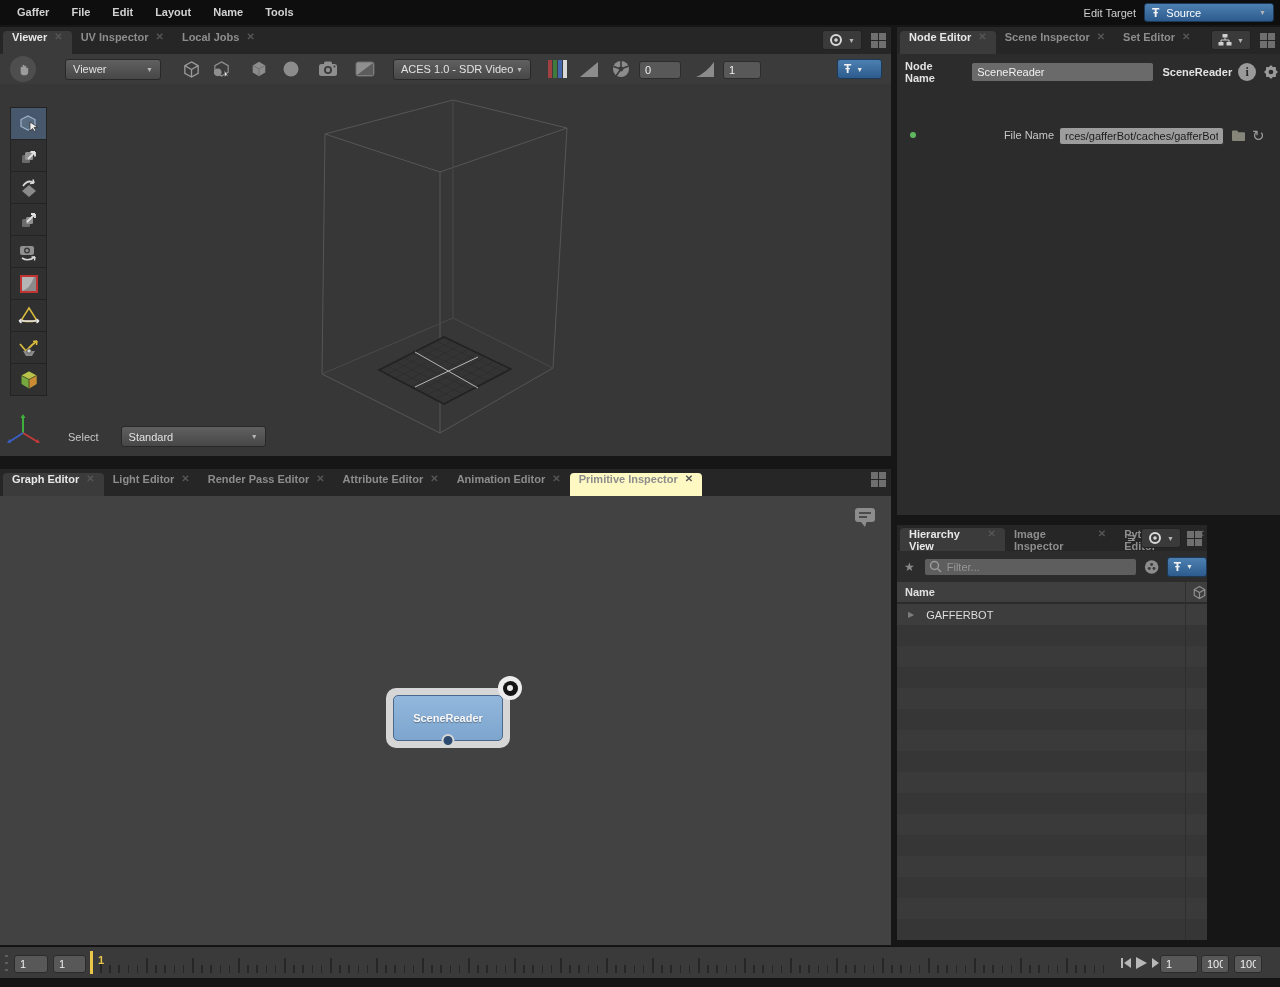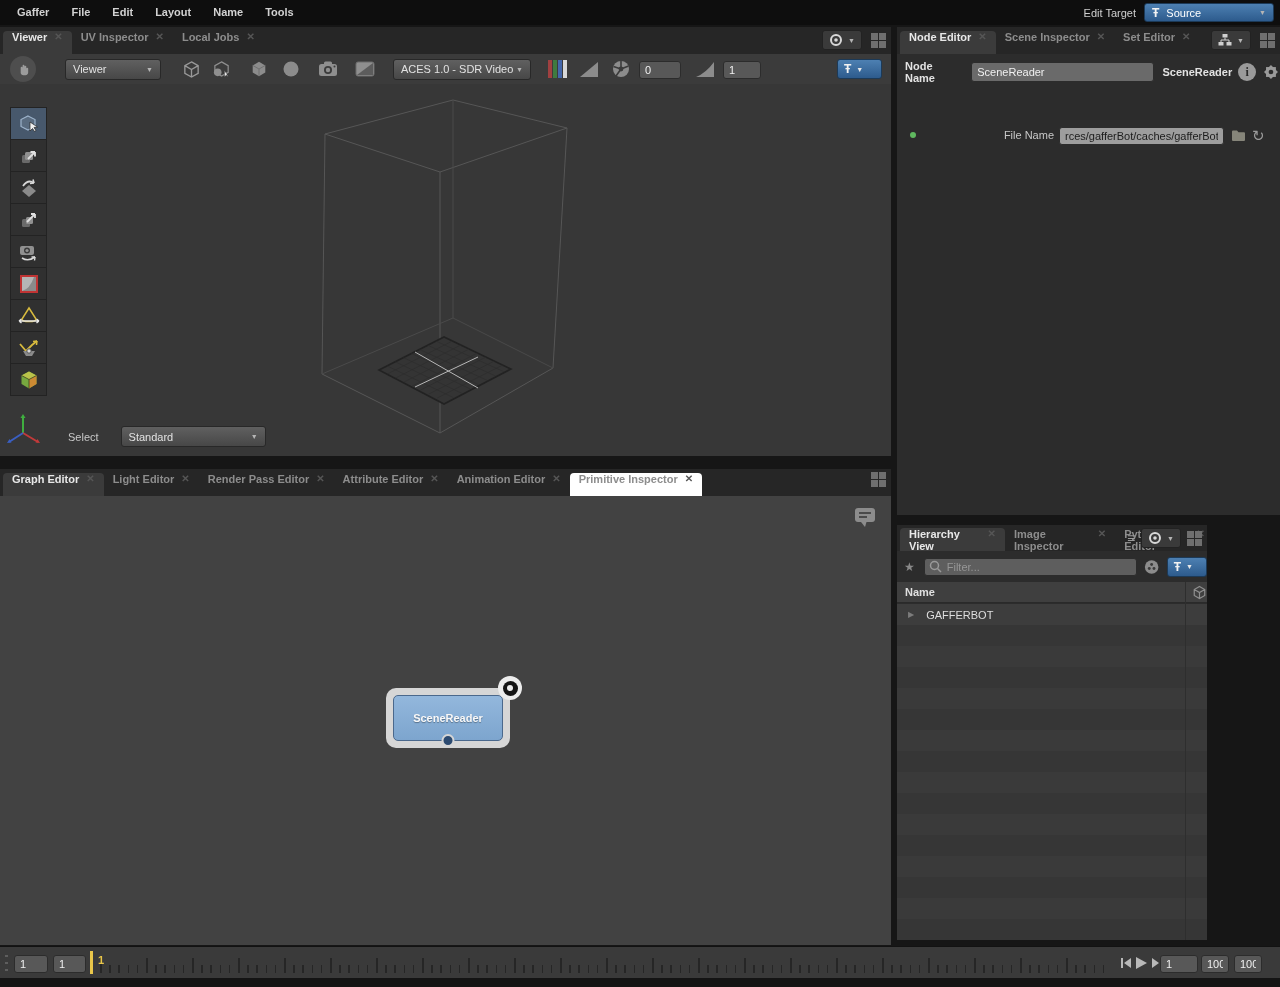--- a/index.html
+++ b/index.html
@@ -15,21 +15,21 @@
     line-height:25px; cursor:default; }
   .menubar-right { position:absolute; right:6px; top:0; height:25px; display:flex; align-items:center; gap:8px; }
   .edit-target-label { font-size:11px; color:#cfcfcf; }
 
   
   .tabbar { position:absolute; left:0; top:0; right:0; height:27px; background:#262626;
     display:flex; align-items:flex-end; padding-left:3px; }
   .tab { height:23px; display:flex; gap:7px; padding:0 9px;
     font-size:11px; font-weight:bold; color:#8d8d8d; border-radius:4px 4px 0 0; }
   .tab.active { background:#3b3b3b; color:#e8e8e8; }
-  .tab.lit { background:#ffffff; }
+  .tab.lit { background:#fef9c3; }
   .tab .x { font-size:10px; font-weight:bold; color:#565656; }
   .tabbar-right { position:absolute; right:5px; top:3px; display:flex; align-items:center; gap:9px; }
   .mini-btn { height:20px; background:#3a3a3a; border:1px solid #222; border-radius:3px;
     display:flex; align-items:center; gap:5px; padding:0 6px; }
   .dd-arrow { font-size:7px; color:#b5b5b5; }
 
   
   .dd { background:linear-gradient(#606060,#474747); border:1px solid #282828; border-radius:3px;
     height:21px; display:flex; align-items:center; justify-content:space-between;
     font-size:11px; color:#e2e2e2; padding:0 7px; }

